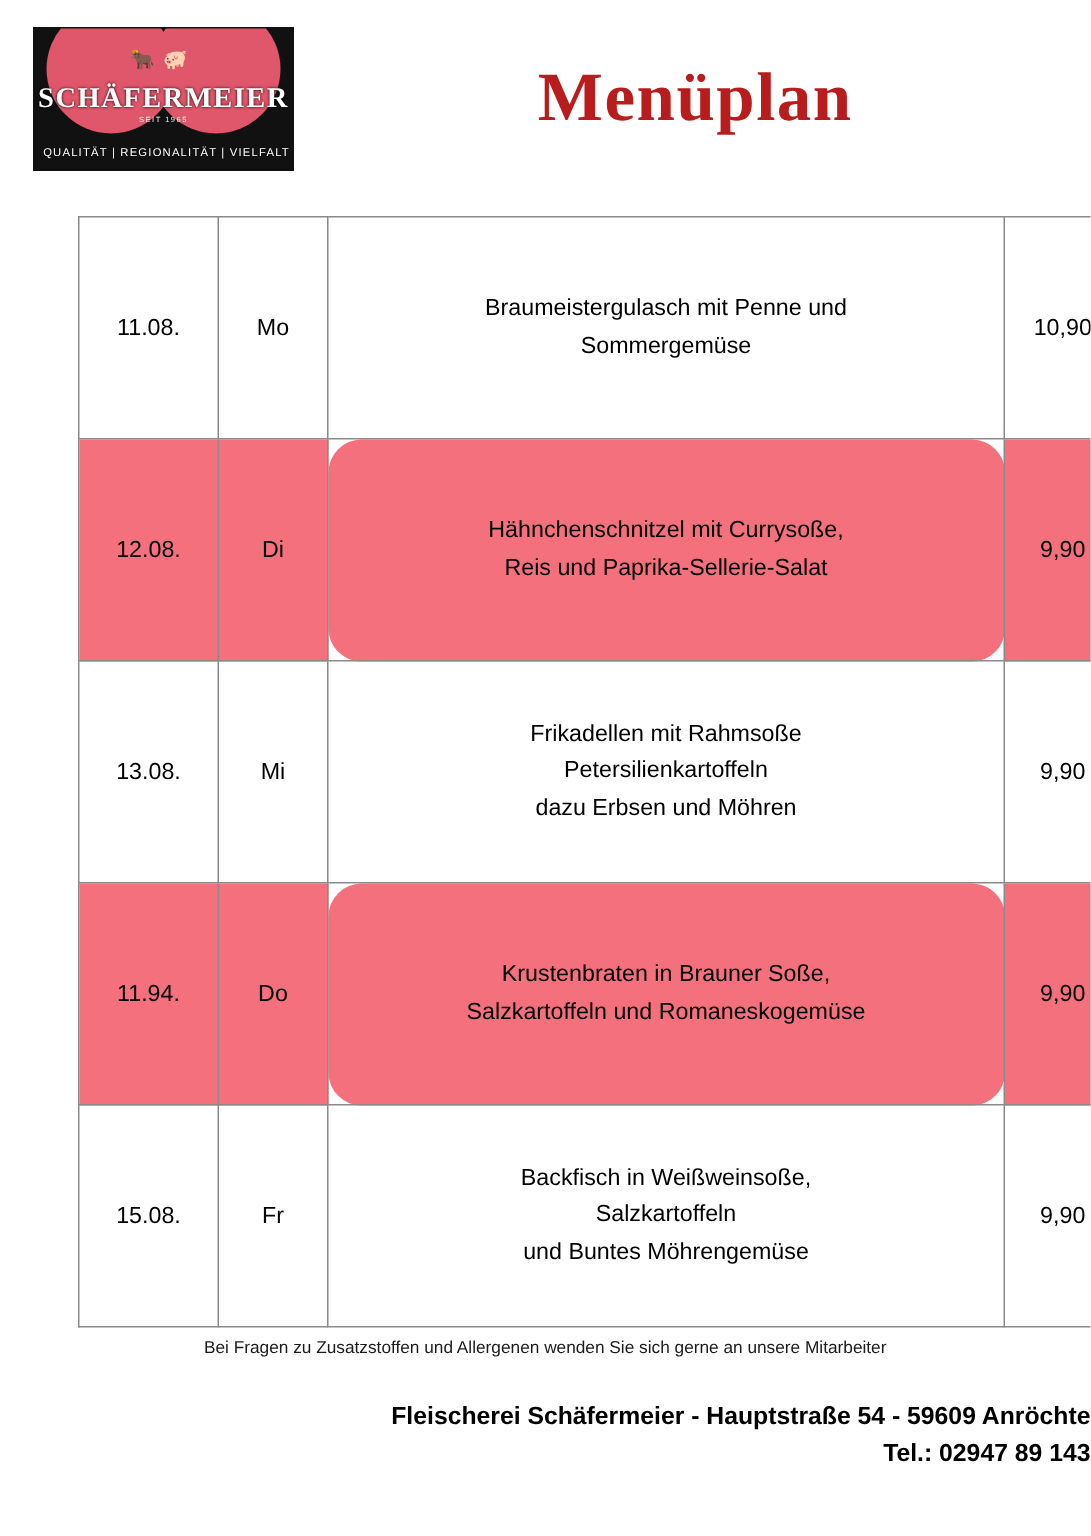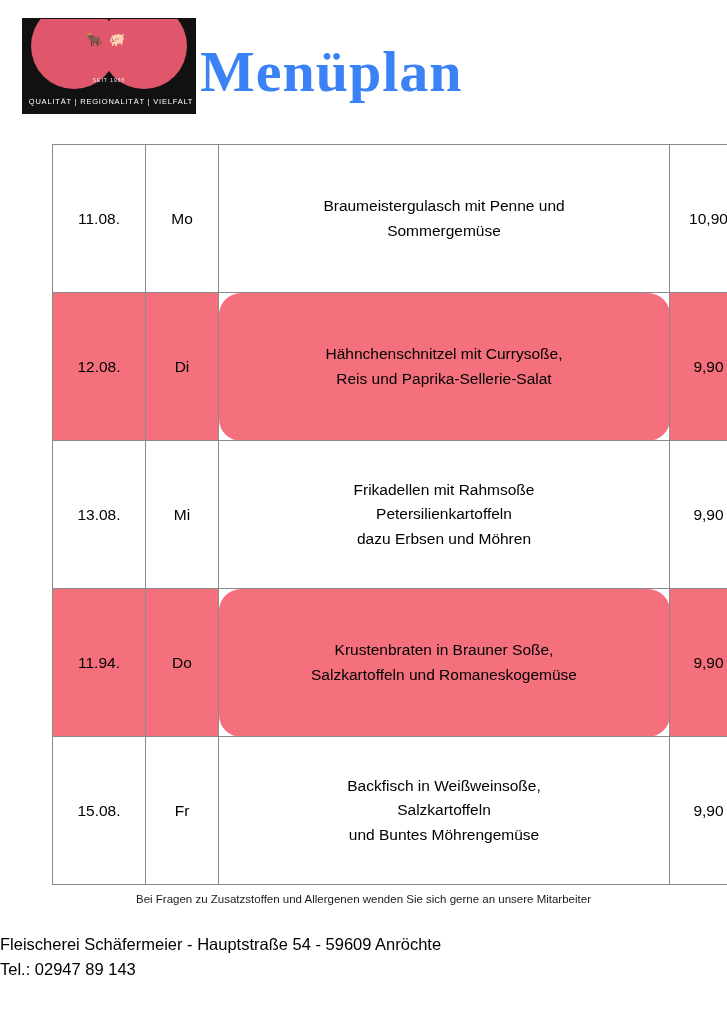--- a/index.html
+++ b/index.html
@@ -90,26 +90,26 @@
     text-align: center;
     font-size: 7.5px;
     letter-spacing: 0.8px;
     color: #ffffff;
   }
   .page-title {
     position: absolute;
     left: 200px;
     right: 0;
     top: 38px;
-    text-align: left;
+    text-align: center;
     font-family: "Liberation Serif", serif;
     font-weight: bold;
-    font-size: 58px;
+    font-size: 46px;
     letter-spacing: 1px;
-    color: #3b82f6;
+    color: #b91c1c;
   }
 
   
   .menu-table {
     position: absolute;
     left: 18px;
     top: 144px;
     width: 691px;
     border-collapse: collapse;
     table-layout: fixed;
@@ -137,38 +137,39 @@
     top: 893px;
     text-align: center;
     font-size: 11.5px;
     color: #1a1a1a;
   }
   .footer {
     position: absolute;
     left: 0;
     right: 0;
     top: 932px;
-    text-align: left;
+    text-align: right;
     font-size: 16.5px;
-    font-weight: normal;
+    font-weight: bold;
     line-height: 1.5;
     color: #000000;
   }
 </style>
 </head>
 <body>
 
 <div class="header">
 
   <div class="logo">
     <div class="logo-circles">
       <div class="logo-circle c1"></div>
       <div class="logo-circle c2"></div>
     </div>
     <div class="logo-animals">🐂🐖</div>
+    <div class="logo-name">SCHÄFERMEIER</div>
     <div class="logo-since">SEIT 1965</div>
     <div class="logo-tagline">QUALITÄT | REGIONALITÄT | VIELFALT</div>
   </div>
 
   <div class="page-title">Menüplan</div>
 </div>
 
 <table class="menu-table">
   <tbody>
     <tr class="row">

